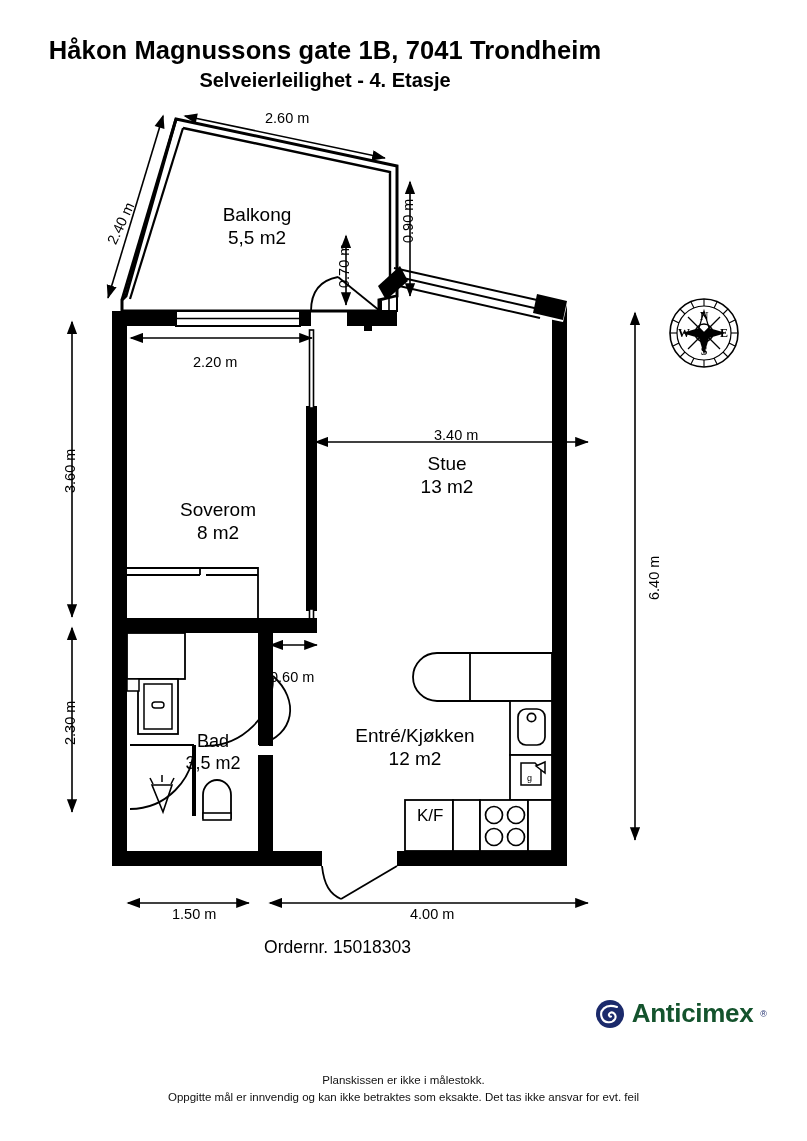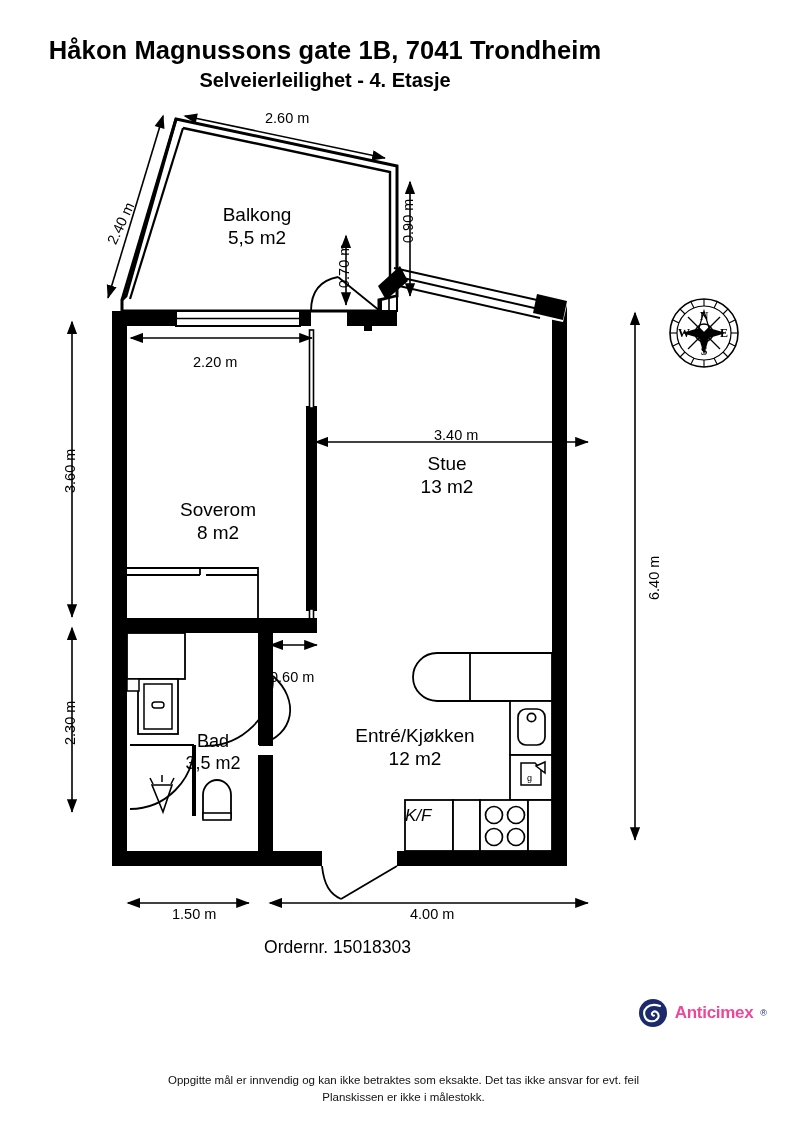--- a/index.html
+++ b/index.html
@@ -33,21 +33,21 @@
   .dim.rotA{transform:rotate(-65deg);transform-origin:left top;}
 
   
   .kf{position:absolute;font-size:17px;}
 
   
   .ordernr{position:absolute;left:0;top:937px;width:675px;text-align:center;font-size:17.5px;}
 
   
   .logo{position:absolute;right:40px;top:998px;display:flex;align-items:center;gap:7px;}
-  .logo-text{font-size:17px;font-weight:700;color:#ec4899;letter-spacing:-.3px;}
+  .logo-text{font-size:26px;font-weight:700;color:#14532d;letter-spacing:-.3px;}
   .logo-reg{font-size:9px;color:#1b2a6b;vertical-align:super;}
 
   
   .footer{position:absolute;left:0;top:1072px;width:807px;text-align:center;font-size:11.5px;line-height:1.5;color:#111;}
 </style>
 </head>
 <body>
 
 <div class="page">
 
@@ -309,31 +309,31 @@
   <div class="dim" style="left:434px;top:427px;">3.40 m</div>
 
   <div class="dim rot90" style="left:62px;top:493px;">3.60 m</div>
   <div class="dim rot90" style="left:62px;top:745px;">2.30 m</div>
   <div class="dim rot90" style="left:646px;top:600px;">6.40 m</div>
 
   <div class="dim" style="left:270px;top:669px;text-align:center;">0.60 m</div>
   <div class="dim" style="left:172px;top:906px;">1.50 m</div>
   <div class="dim" style="left:410px;top:906px;">4.00 m</div>
 
-  <div class="kf" style="left:405px;top:806px;font-style:italic;">K/F</div>
+  <div class="kf" style="left:417px;top:806px;">K/F</div>
 
   <div class="ordernr">Ordernr. 15018303</div>
 
   <div class="logo">
     <svg width="30" height="30" viewBox="0 0 30 30">
       <circle cx="15" cy="15" r="14" fill="#1b2a6b"></circle>
       <path d="M22,8 C 10,4 4,12 7,19 C 9,24 17,25 20,20 C 22,16 18,12 15,14 C 13,15.5 14,18 16,17.5" fill="none" stroke="#fff" stroke-width="2.1" stroke-linecap="round"></path>
     </svg>
     <span class="logo-text">Anticimex</span>
     <span class="logo-reg">®</span>
   </div>
 
   <div class="footer">
+    <div>Planskissen er ikke i målestokk.</div>
     <div>Oppgitte mål er innvendig og kan ikke betraktes som eksakte. Det tas ikke ansvar for evt. feil</div>
-    <div>Planskissen er ikke i målestokk.</div>
   </div>
 
 </div>
 
 </body></html>

